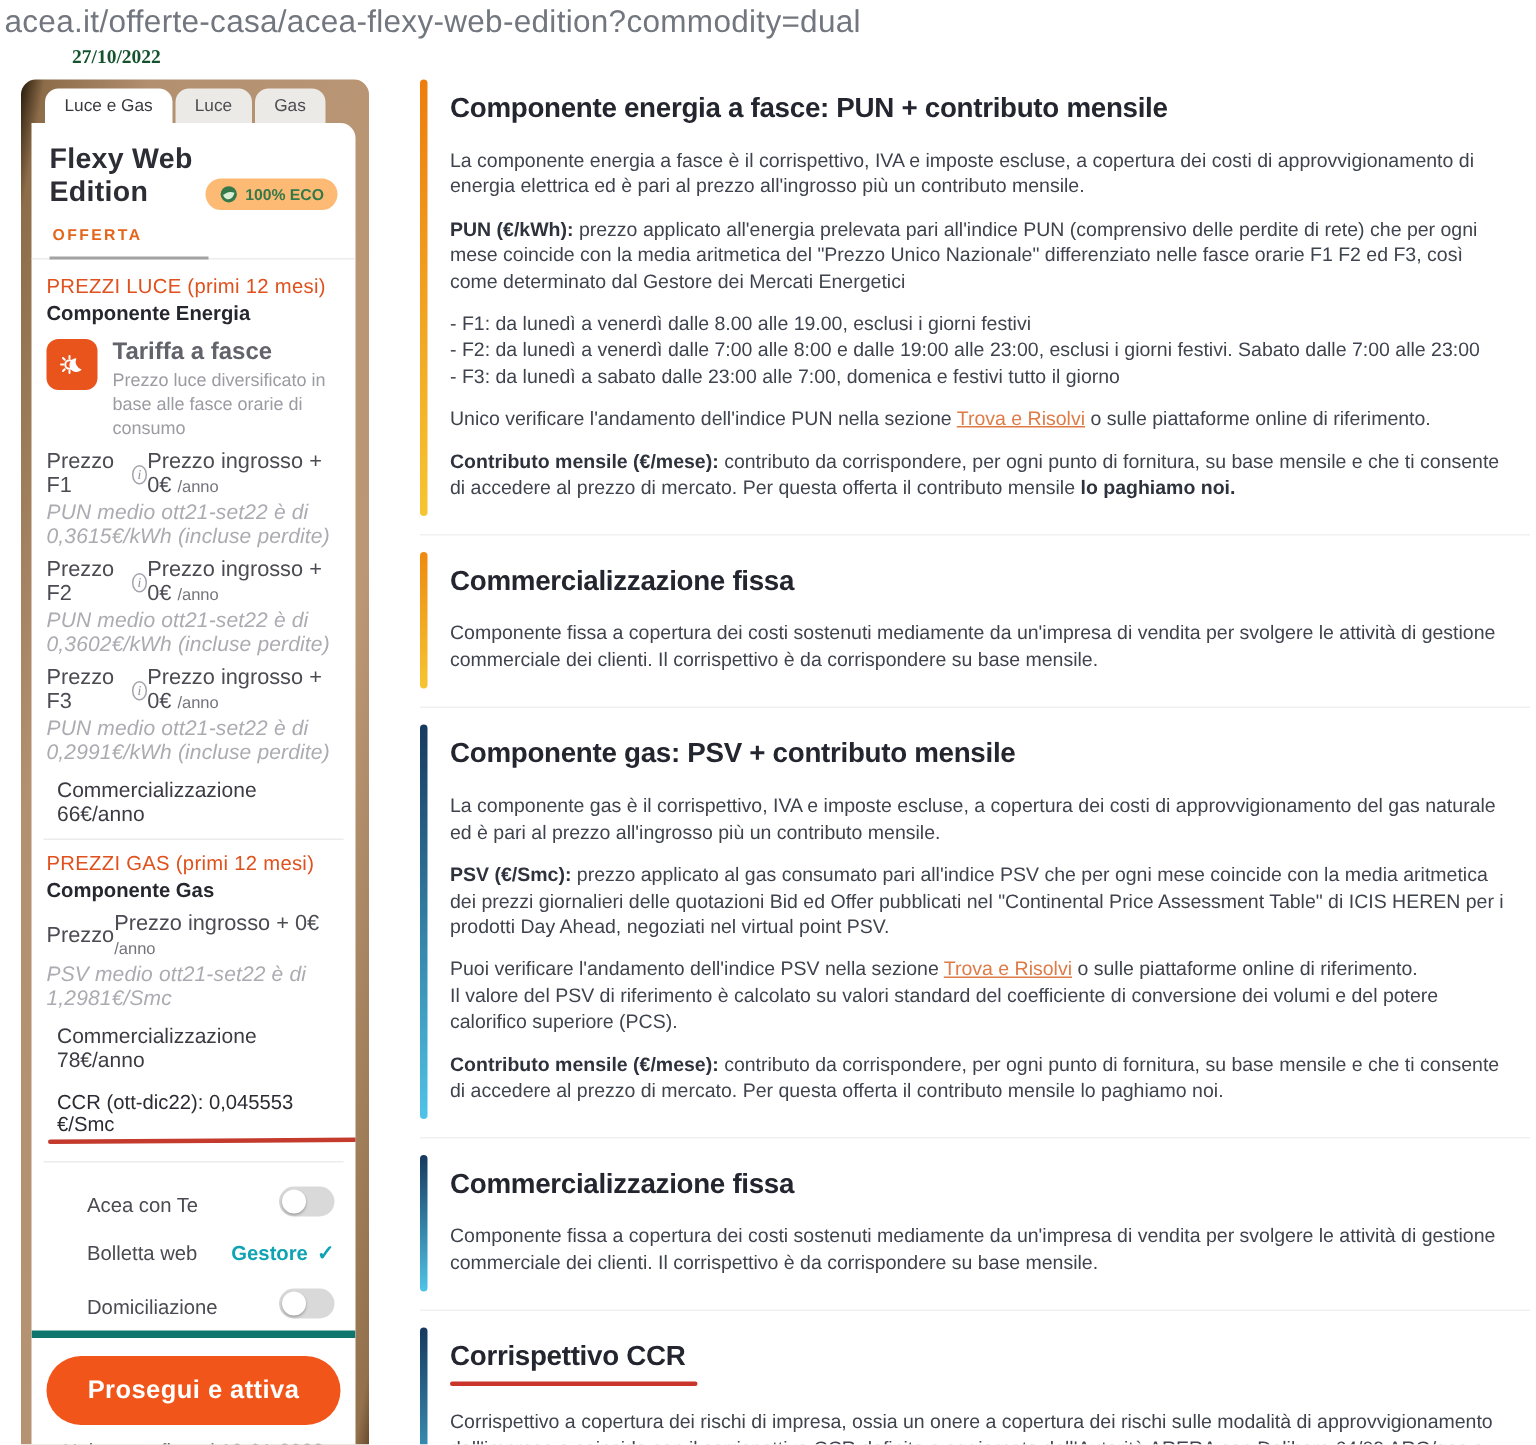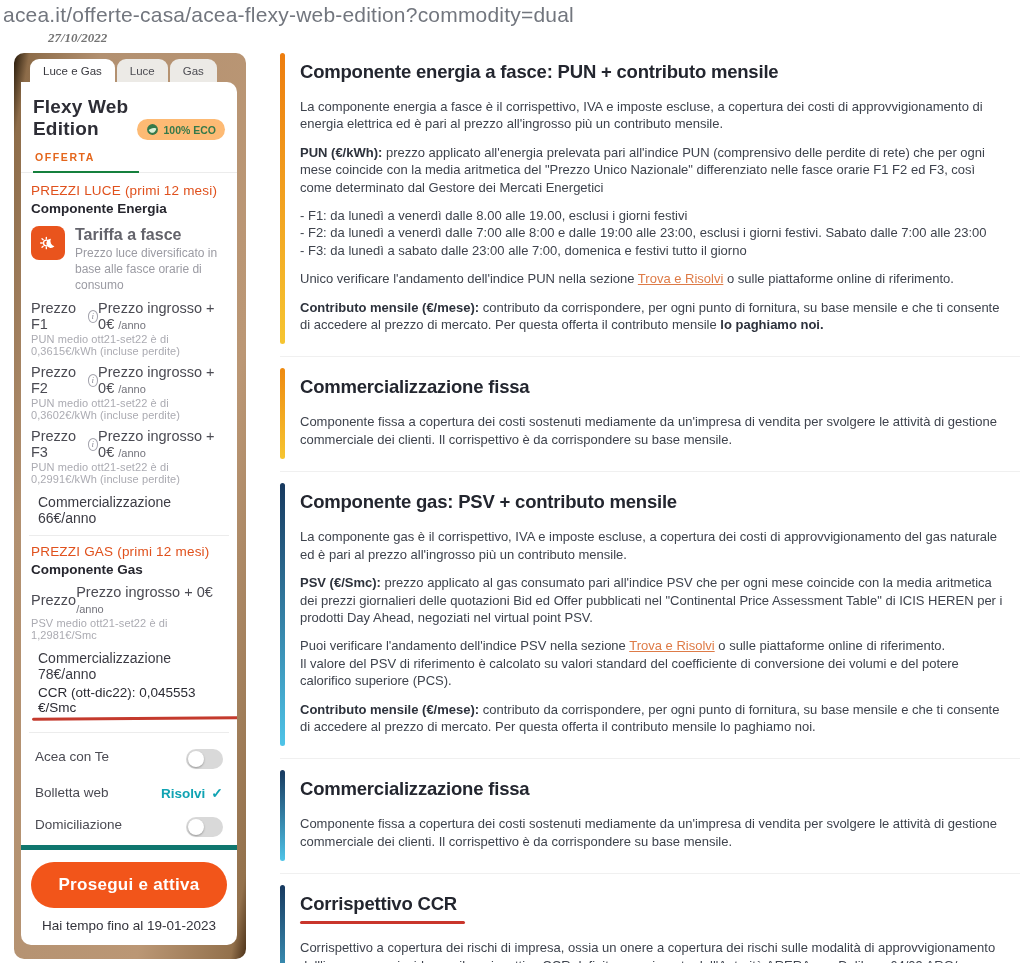--- a/index.html
+++ b/index.html
@@ -1,65 +1,65 @@
 <!DOCTYPE html>
 <html><head>
 <meta charset="utf-8">
 <style>
   * { box-sizing: border-box; margin: 0; padding: 0; }
   body { background:#fff; }
   .page { position:relative; width:1024px; height:963px; background:#fff; overflow:hidden;
           font-family:"Liberation Sans", sans-serif; }
   
   .url { padding:3px 0 0 3px; font-size:21px; color:#72767e; letter-spacing:.2px; cursor:text; }
-  .date { margin:3px 0 0 48px; font-family:"Liberation Serif", serif; font-style:italic;
-          font-weight:bold; font-size:13px; color:#737373; }
+  .date { margin:3px 0 0 48px; font-family:"Liberation Serif", serif; 
+          font-weight:bold; font-size:13px; color:#14532d; }
   .layout { display:flex; align-items:flex-start; margin-top:7px; }
 
   
   .phone { width:232px; margin-left:14px; flex:none;
            background:linear-gradient(100deg,#241809 0%,#8d6c49 4%,#b29070 22%,#bb9775 72%,#93714c 96%,#4a3017 100%);
            border-radius:10px; padding:6px 9px 14px 7px; }
   .tabs { display:flex; gap:2px; padding-left:9px; }
   .tab { font-size:11.5px; padding:6px 13px 5px; border-radius:9px 9px 0 0; background:#eceae6;
          color:#4c4c52; cursor:pointer; white-space:nowrap; }
   .tab.active { background:#fff; color:#39393f; }
   .card { background:#fff; border-radius:0 10px 10px 10px; overflow:hidden; }
   .card-head { padding:14px 12px 0; border-bottom:1px solid #ececec; }
   .title-row { display:flex; align-items:flex-end; justify-content:space-between; }
   .card-title { font-size:19px; font-weight:bold; color:#2d2d35; letter-spacing:.2px; }
   .eco { display:inline-flex; align-items:center; gap:4px; background:#fdba74; color:#35794a;
          font-size:10.5px; font-weight:bold; border-radius:12px; padding:4px 9px; flex:none; }
   .offerta { display:inline-block; color:#e4661c; font-size:10.5px; font-weight:bold;
              letter-spacing:1.6px; margin-top:11px; padding:0 44px 8px 2px;
-             border-bottom:2px solid #15803d; margin-bottom:-1px; }
+             border-bottom:2px solid #a3a3a3; margin-bottom:-1px; }
   .card-body { padding:10px 10px 0; }
   .oh { color:#e0511d; font-weight:normal; font-size:13.5px; letter-spacing:.2px; }
   .bh { color:#26262e; font-weight:bold; font-size:13.5px; margin-top:3px; }
   .tariff { display:flex; gap:10px; margin:10px 0 4px; }
   .tariff-icon { width:34px; height:34px; flex:none; border-radius:8px; background:#e9541d;
                  display:flex; align-items:center; justify-content:center; }
   .t-title { color:#63636b; font-weight:bold; font-size:16px; }
   .t-desc { color:#9b9ba3; font-size:12px; line-height:1.32; margin-top:2px; }
   .prow { margin-top:7px; }
   .prow-main { display:flex; align-items:center; font-size:14.5px; color:#4b4b53; }
   .info { width:13px; height:13px; border:1px solid #a3a3ad; border-radius:50%; font-size:9px;
           color:#8d8d99; display:inline-flex; align-items:center; justify-content:center;
           margin-left:6px; cursor:pointer; font-style:italic; font-family:"Liberation Serif",serif; }
   .pvalue { margin-left:auto; color:#4b4b53; }
   .unit { font-size:11px; color:#73737b; }
-  .pnote { font-size:11px; color:#ababb2; margin-top:1px; letter-spacing:.1px; }
+  .pnote { font-size:14px; color:#ababb2; margin-top:1px; letter-spacing:.1px;font-style:italic; }
   .commerc { font-size:14px; color:#3b3b43; margin:9px 0 9px 7px; }
   .div { border:0; border-top:1px solid #ececec; margin:8px -2px; }
   .ccr { position:relative; display:inline-block; font-size:13.5px; color:#2b2b33;
          margin:1px 0 7px 7px; padding-bottom:2px; }
   .ccr::after { content:""; position:absolute; left:-6px; right:-16px; bottom:-3px; height:3px;
                 background:#c43a2d; border-radius:2px; transform:rotate(-.4deg); }
-  .opt { display:flex; align-items:flex-start; justify-content:space-between; padding:8px 4px;
-         font-size:13.5px; color:#4a4a52; }
+  .opt { display:flex; align-items:flex-end; justify-content:space-between; padding:8px 4px;
+         font-size:13.5px; color:#4a4a52;margin-left:23px; }
   .toggle { width:37px; height:20px; border-radius:10px; background:#d9d9d9; position:relative;
             cursor:pointer; flex:none; }
   .toggle::after { content:""; position:absolute; width:16px; height:16px; border-radius:50%;
                    background:#fff; top:2px; left:2px; box-shadow:0 1px 2px rgba(0,0,0,.3); }
   .incluso { color:#10a3b3; font-weight:bold; display:flex; align-items:center; gap:6px; }
   .check { color:#10a3b3; font-size:14px; }
   .card-foot { border-top:5px solid #0f766e; padding:12px 10px 12px; }
   .cta { display:block; width:100%; background:#f2551a; color:#fff; font-weight:bold;
          font-size:17px; border:none; border-radius:26px; padding:13px 0; cursor:pointer;
          font-family:"Liberation Sans", sans-serif; letter-spacing:.3px; }
@@ -159,32 +159,32 @@
           <div class="bh">Componente Gas</div>
 
           <div class="prow">
             <div class="prow-main">
               <span>Prezzo</span>
               <span class="pvalue"><span>Prezzo ingrosso + 0€</span> <span class="unit">/anno</span></span>
             </div>
             <div class="pnote">PSV medio ott21-set22 è di 1,2981€/Smc</div>
           </div>
 
-          <div class="commerc" style="margin-bottom:2px">Commercializzazione 78€/anno</div>
+          <div class="commerc" style="margin-bottom:12px">Commercializzazione 78€/anno</div>
           <div class="ccr">CCR (ott-dic22): 0,045553 €/Smc</div>
           <hr class="div">
 
           <div class="opt">
             <span>Acea con Te</span>
             <span class="toggle"></span>
           </div>
           <div class="opt">
             <span>Bolletta web</span>
             <span class="incluso">
-                <span>Risolvi</span>
+                <span>Gestore</span>
                 <span class="check">✓</span>
               </span>
           </div>
           <div class="opt">
             <span>Domiciliazione</span>
             <span class="toggle"></span>
           </div>
         </div>
 
         <div class="card-foot">

